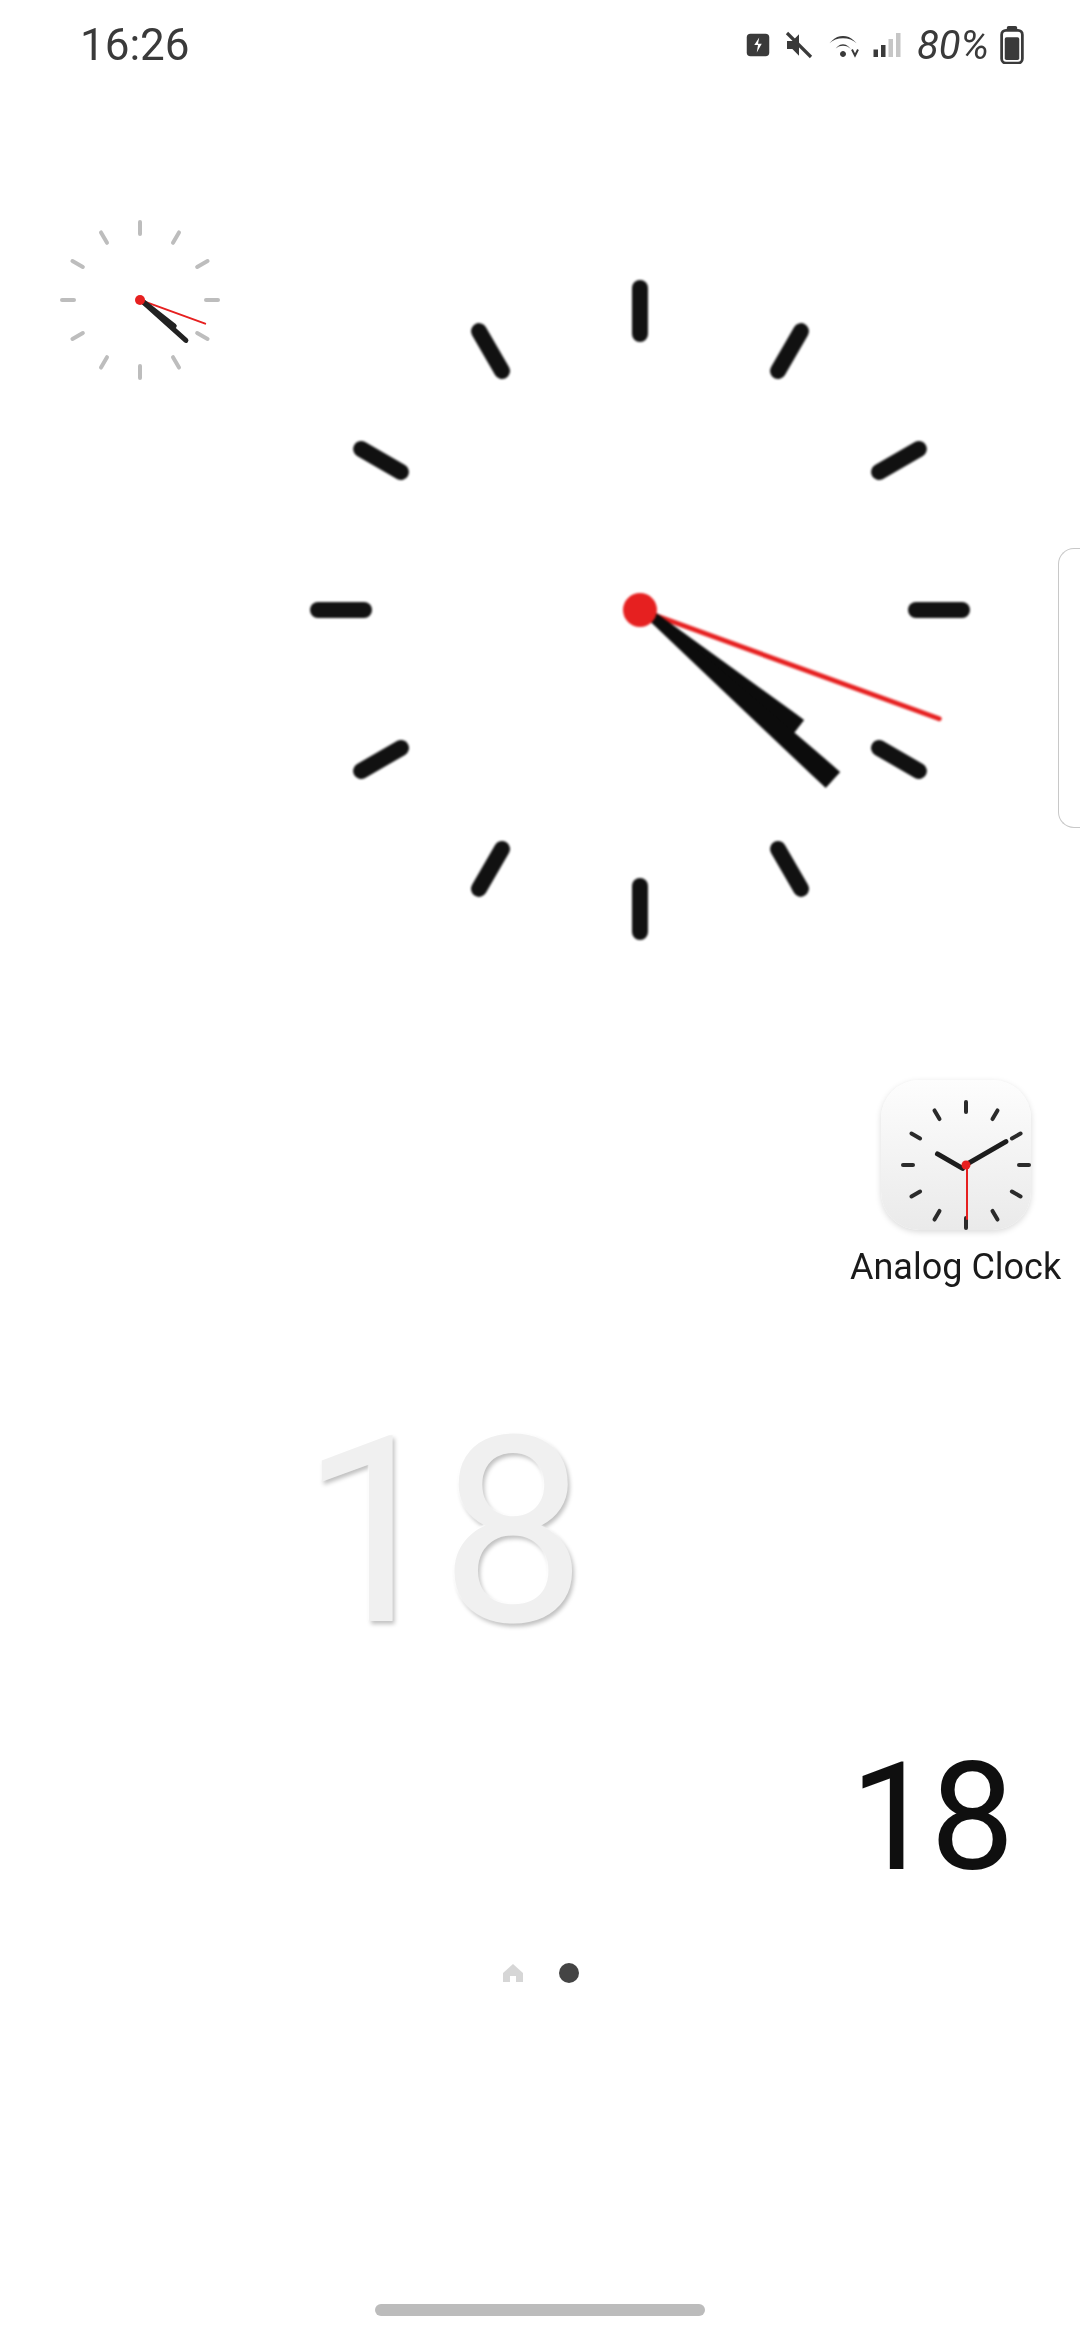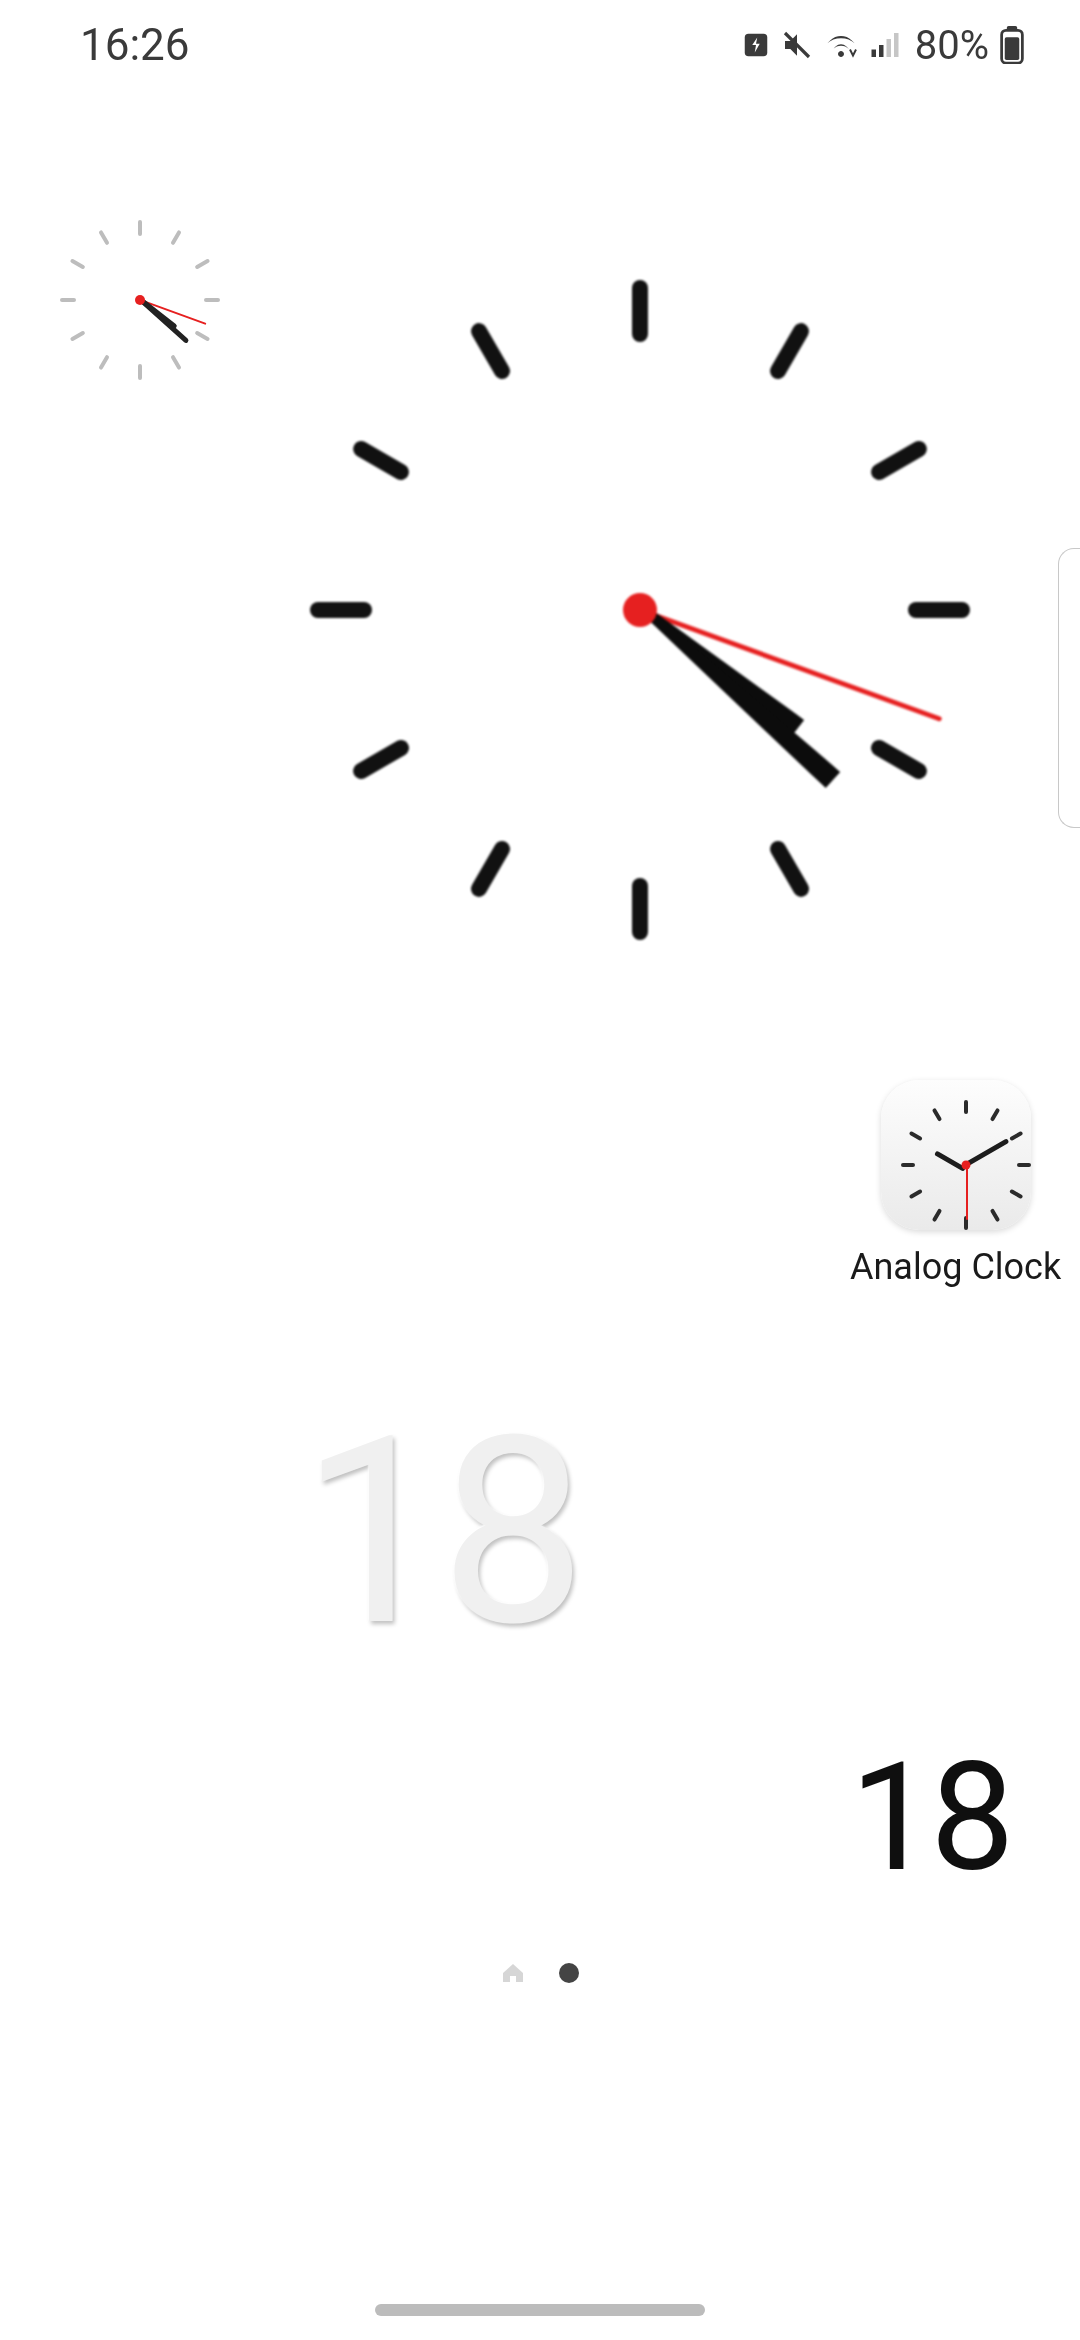--- a/index.html
+++ b/index.html
@@ -16,21 +16,21 @@
     .status-bar {
       position: absolute;
       top: 0; left: 0; right: 0;
       height: 90px;
       display: flex;
       align-items: center;
       justify-content: space-between;
       padding: 0 55px 0 80px;
     }
     .status-left { font-size: 44px; color: #3a3a3a; font-weight: 400; }
-    .status-right { display: flex; align-items: center; gap: 10px; }
+    .status-right { display: flex; align-items: center; gap: 10px; font-style: italic; }
     .status-right svg { display: block; }
     .status-battery-text { font-size: 40px; color: #3a3a3a; margin-left: 4px; }
 
     
     .clock {
       position: absolute;
       border-radius: 50%;
     }
     .clock-face { width: 100%; height: 100%; position: relative; }
     .tick {

